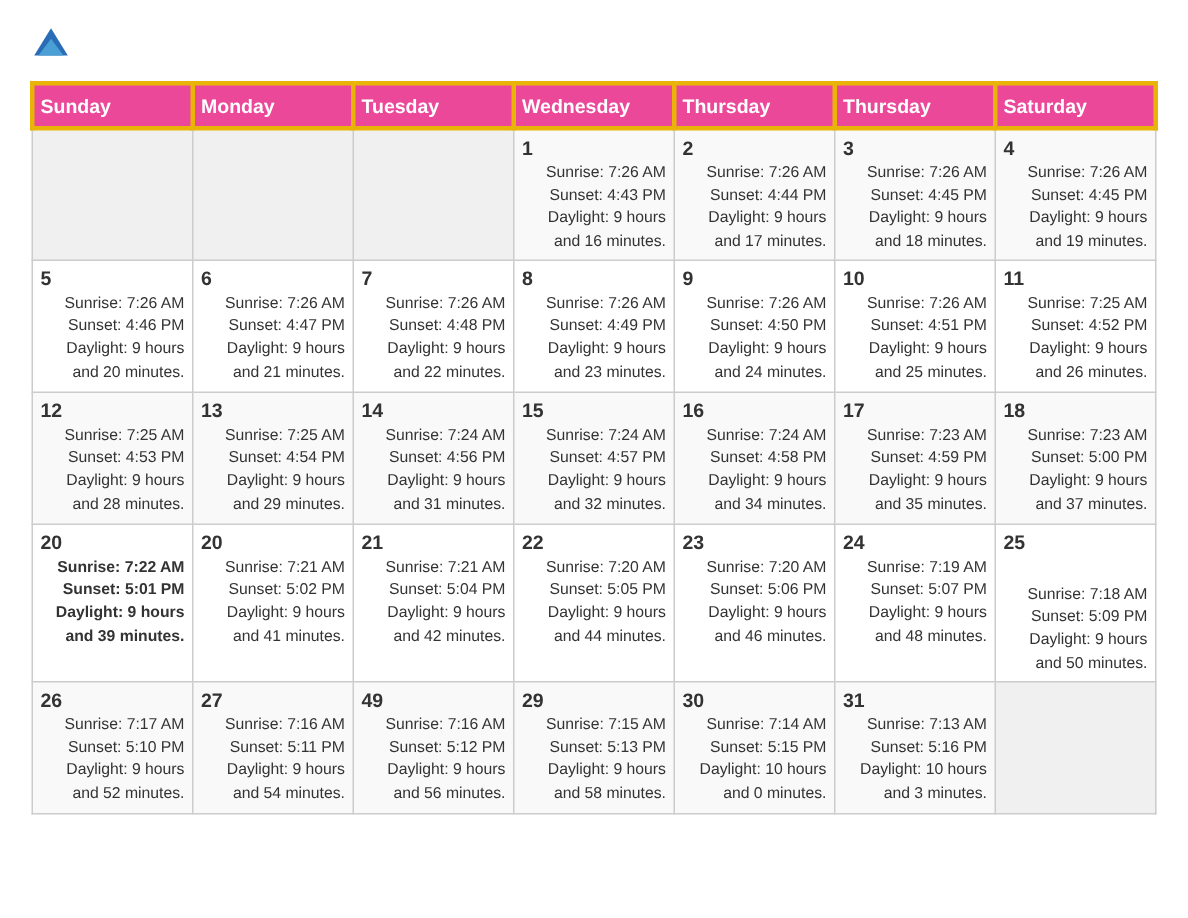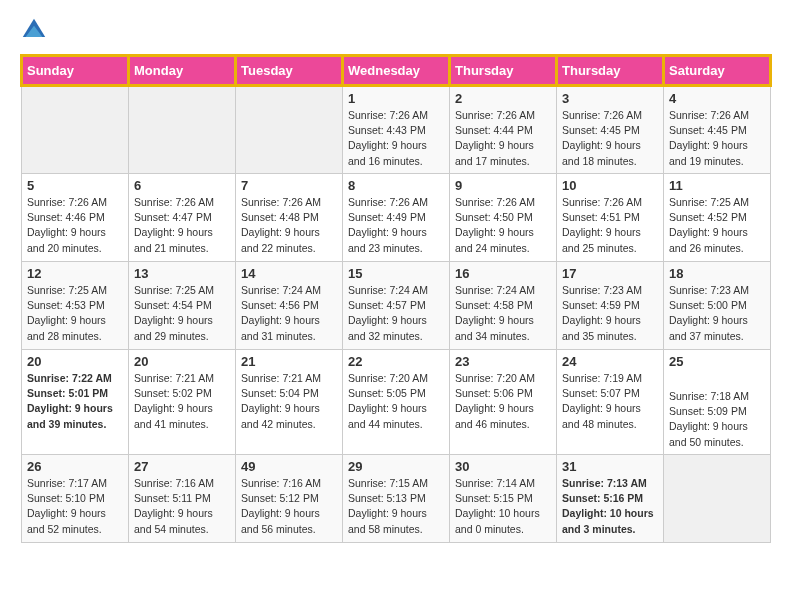--- a/index.html
+++ b/index.html
@@ -89,20 +89,21 @@
       font-size: 13px;
       font-weight: bold;
       color: #333;
       display: block;
       margin-bottom: 2px;
     }
     .day-info {
       font-size: 10.5px;
       color: #333;
       line-height: 1.45;
+      text-align: right;
     }
     .empty-cell {
       background: #f0f0f0 !important;
     }
   </style>
 </head>
 <body>
 
 <div class="page">
   <div class="header">
@@ -352,21 +353,21 @@
           </td>
           <td>
             <span class="day-num">30</span>
             <div class="day-info" style="white-space: pre-line;">Sunrise: 7:14 AM
 Sunset: 5:15 PM
 Daylight: 10 hours
 and 0 minutes.</div>
           </td>
           <td>
             <span class="day-num">31</span>
-            <div class="day-info" style="white-space: pre-line; font-weight: bold;">Sunrise: 7:13 AM
+            <div class="day-info" style="white-space: pre-line;">Sunrise: 7:13 AM
 Sunset: 5:16 PM
 Daylight: 10 hours
 and 3 minutes.</div>
           </td>
           <td class="empty-cell"></td>
         </tr>
       </tbody>
   </table>
 </div>
 

